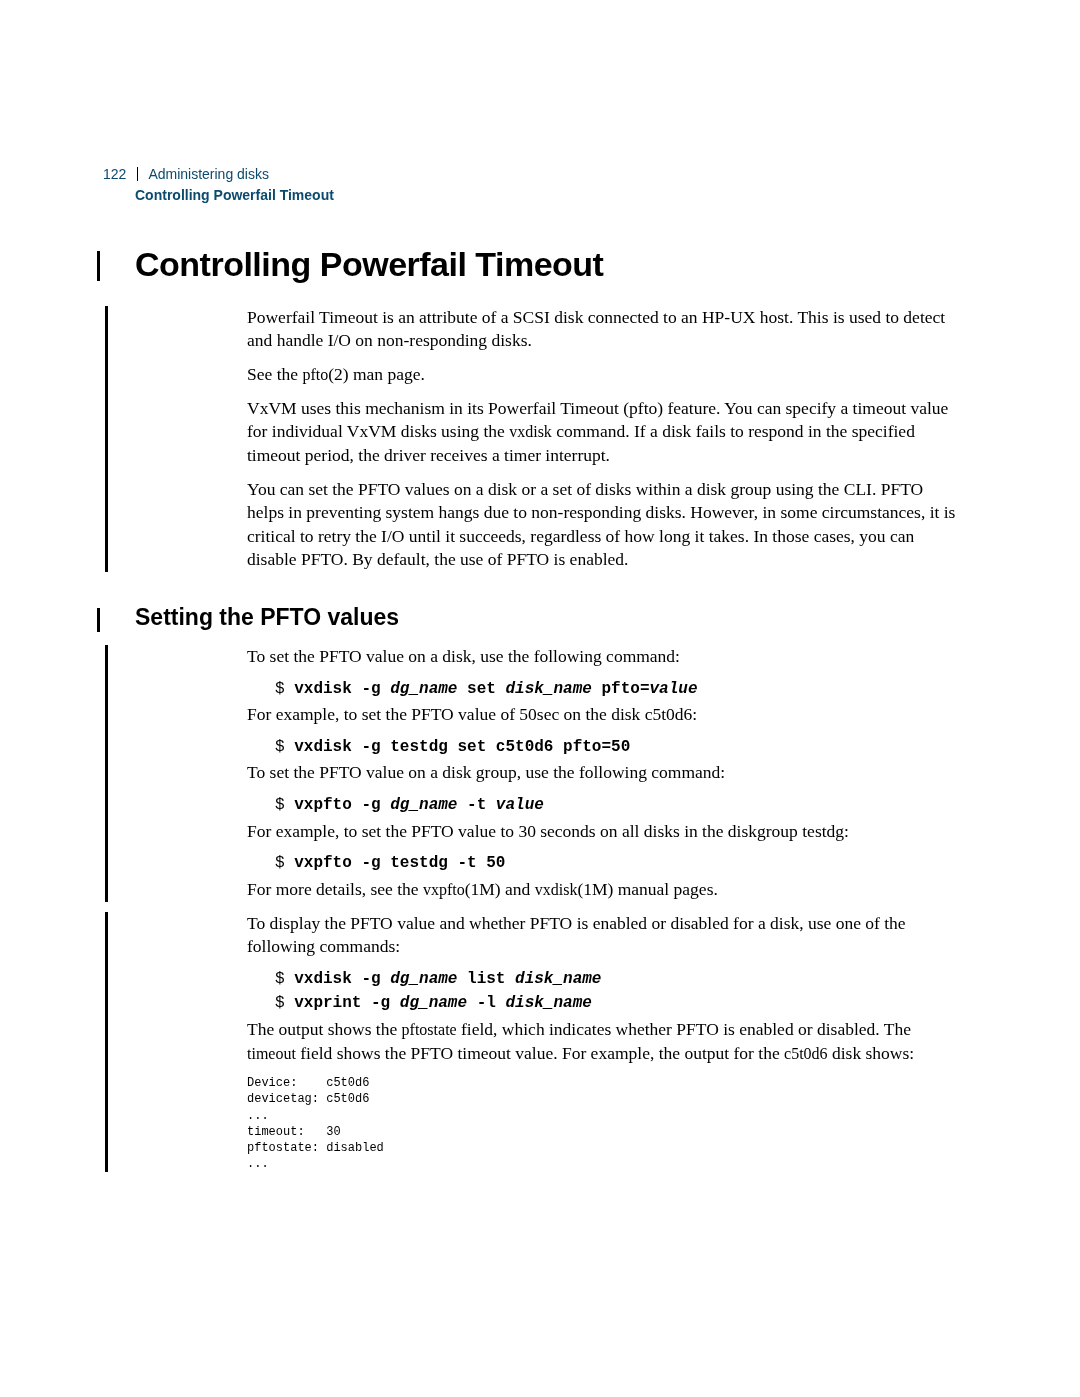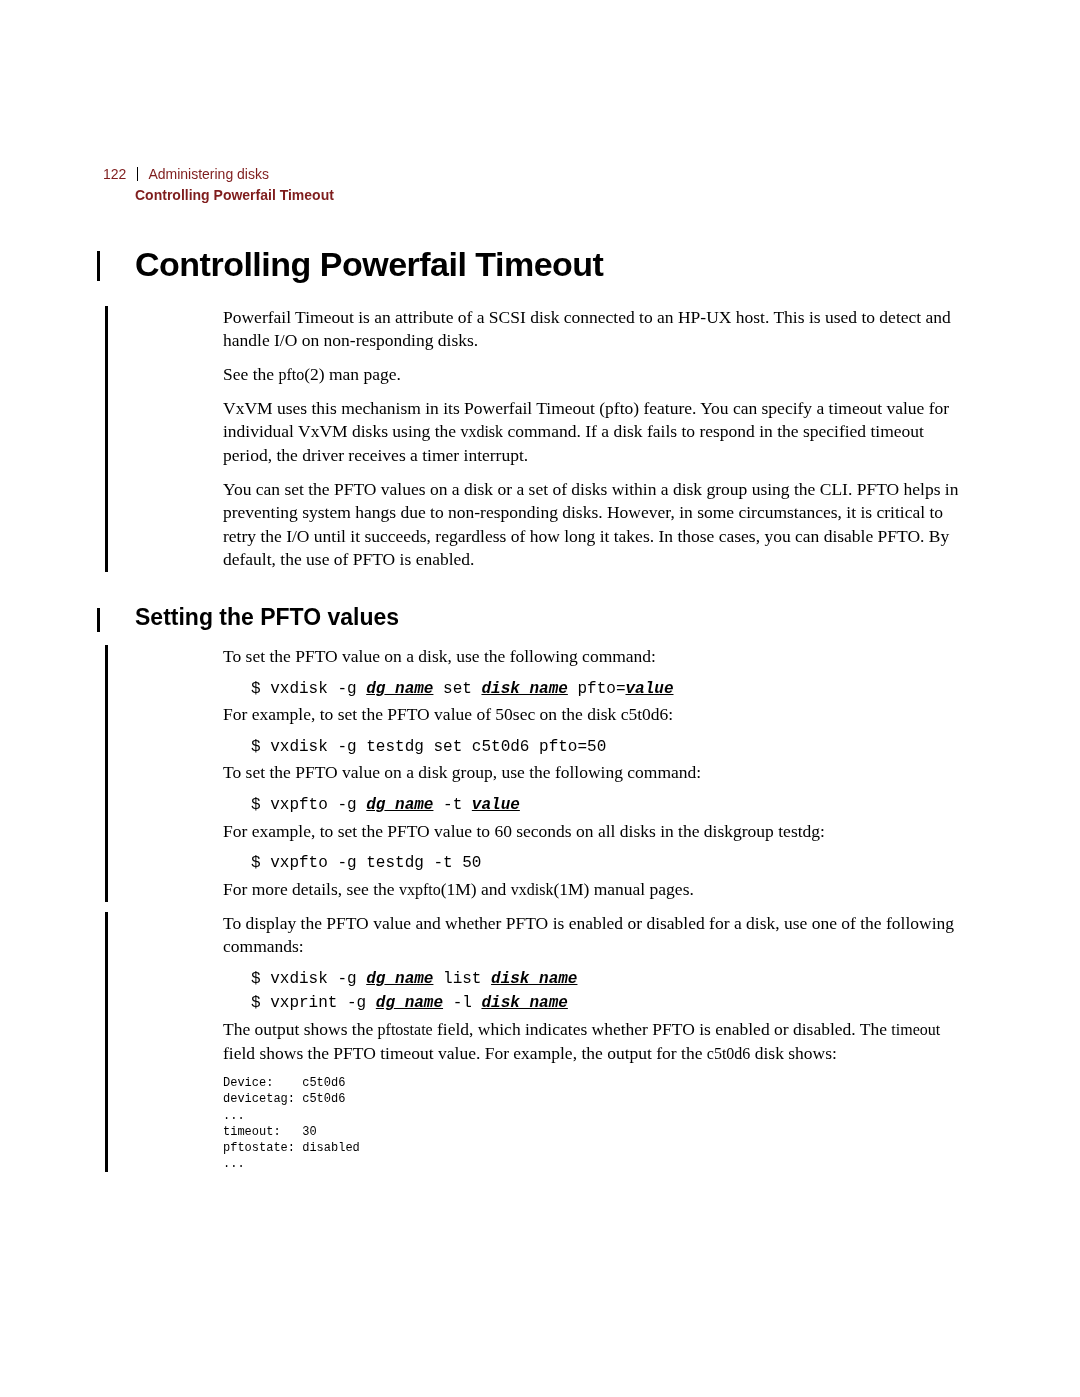--- a/index.html
+++ b/index.html
@@ -12,21 +12,21 @@
     height: 1397px;
     position: relative;
   }
   .page {
     padding: 165px 120px 0 135px;
     position: relative;
   }
   .header {
     font-family: Verdana, Arial, sans-serif;
     font-size: 14px;
-    color: #7f1d1d;
+    color: #0c4a6e;
     margin-bottom: 40px;
     line-height: 1.35;
     margin-left: -32px;
   }
   .header .pagenum {
     display: inline;
   }
   .header .sep {
     margin: 0 7px;
     border-left: 1.5px solid #000;
@@ -67,46 +67,45 @@
     margin: 0 0 22px 0;
     letter-spacing: -0.5px;
   }
   h2.sub-heading {
     font-family: Verdana, Arial, sans-serif;
     font-size: 23px;
     font-weight: bold;
     margin: 32px 0 14px 0;
   }
   .body {
-    margin-left: 88px;
+    margin-left: 112px;
     font-size: 17.5px;
     line-height: 1.35;
   }
   .body p {
     margin: 0 0 10px 0;
   }
   .code-inline {
     font-family: Liberation Serif, serif;
     font-size: 16px;
   }
   .cmd-line {
     margin: 3px 0 3px 28px;
     font-family: 'Courier New', monospace;
     font-size: 16px;
   }
   .cmd-line .dollar {
     font-weight: normal;
   }
   .cmd-line .bold {
-    font-weight: normal;
+    font-weight: bold;
   }
   .cmd-line .bolditalic {
     font-weight: bold;
     font-style: italic;
-    text-decoration: underline;
   }
   .output-block {
     font-family: Liberation Mono, monospace;
     font-size: 12px;
     white-space: pre;
     margin: 4px 0 0 0;
     line-height: 1.35;
   }
   .section-body-wrap {
     position: relative;
@@ -168,21 +167,21 @@
       <p>For example, to set the PFTO value of 50sec on the disk c5t0d6:</p>
       <div class="cmd-line">
         <span class="dollar">$ </span><span class="bold">vxdisk -g testdg set c5t0d6 pfto=50</span>
       </div>
 
       <p>To set the PFTO value on a disk group, use the following command:</p>
       <div class="cmd-line">
         <span class="dollar">$ </span><span class="bold">vxpfto -g </span><span class="bolditalic">dg_name</span><span class="bold"> -t </span><span class="bolditalic">value</span>
       </div>
 
-      <p>For example, to set the PFTO value to 60 seconds on all disks in the diskgroup testdg:</p>
+      <p>For example, to set the PFTO value to 30 seconds on all disks in the diskgroup testdg:</p>
       <div class="cmd-line">
         <span class="dollar">$ </span><span class="bold">vxpfto -g testdg -t 50</span>
       </div>
 
       <p>
         <span>For more details, see the </span><span class="code-inline">vxpfto</span><span>(1M) and </span><span class="code-inline">vxdisk</span><span>(1M) manual pages.</span>
       </p>
     </div>
   </div>
 

